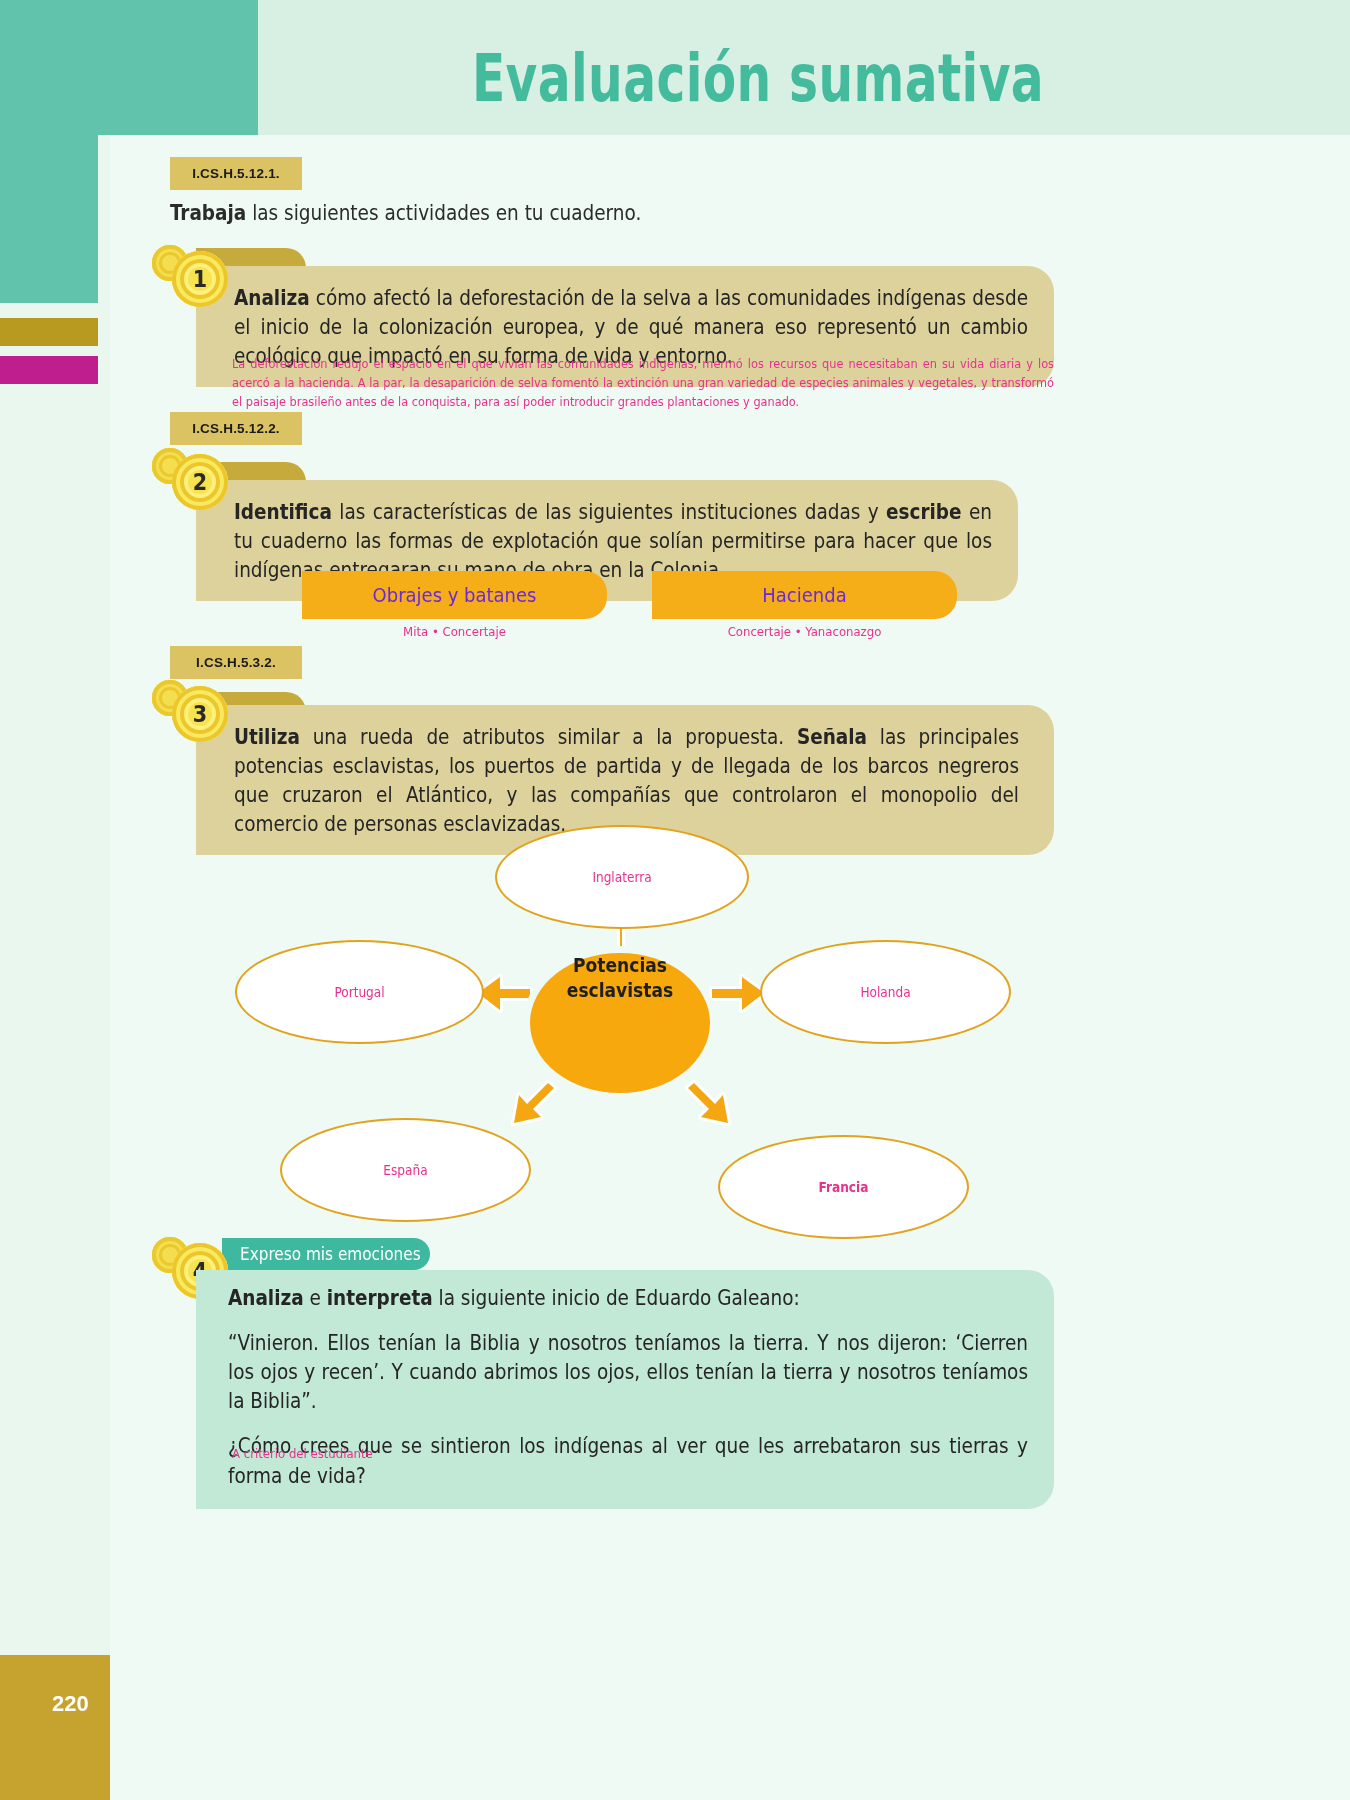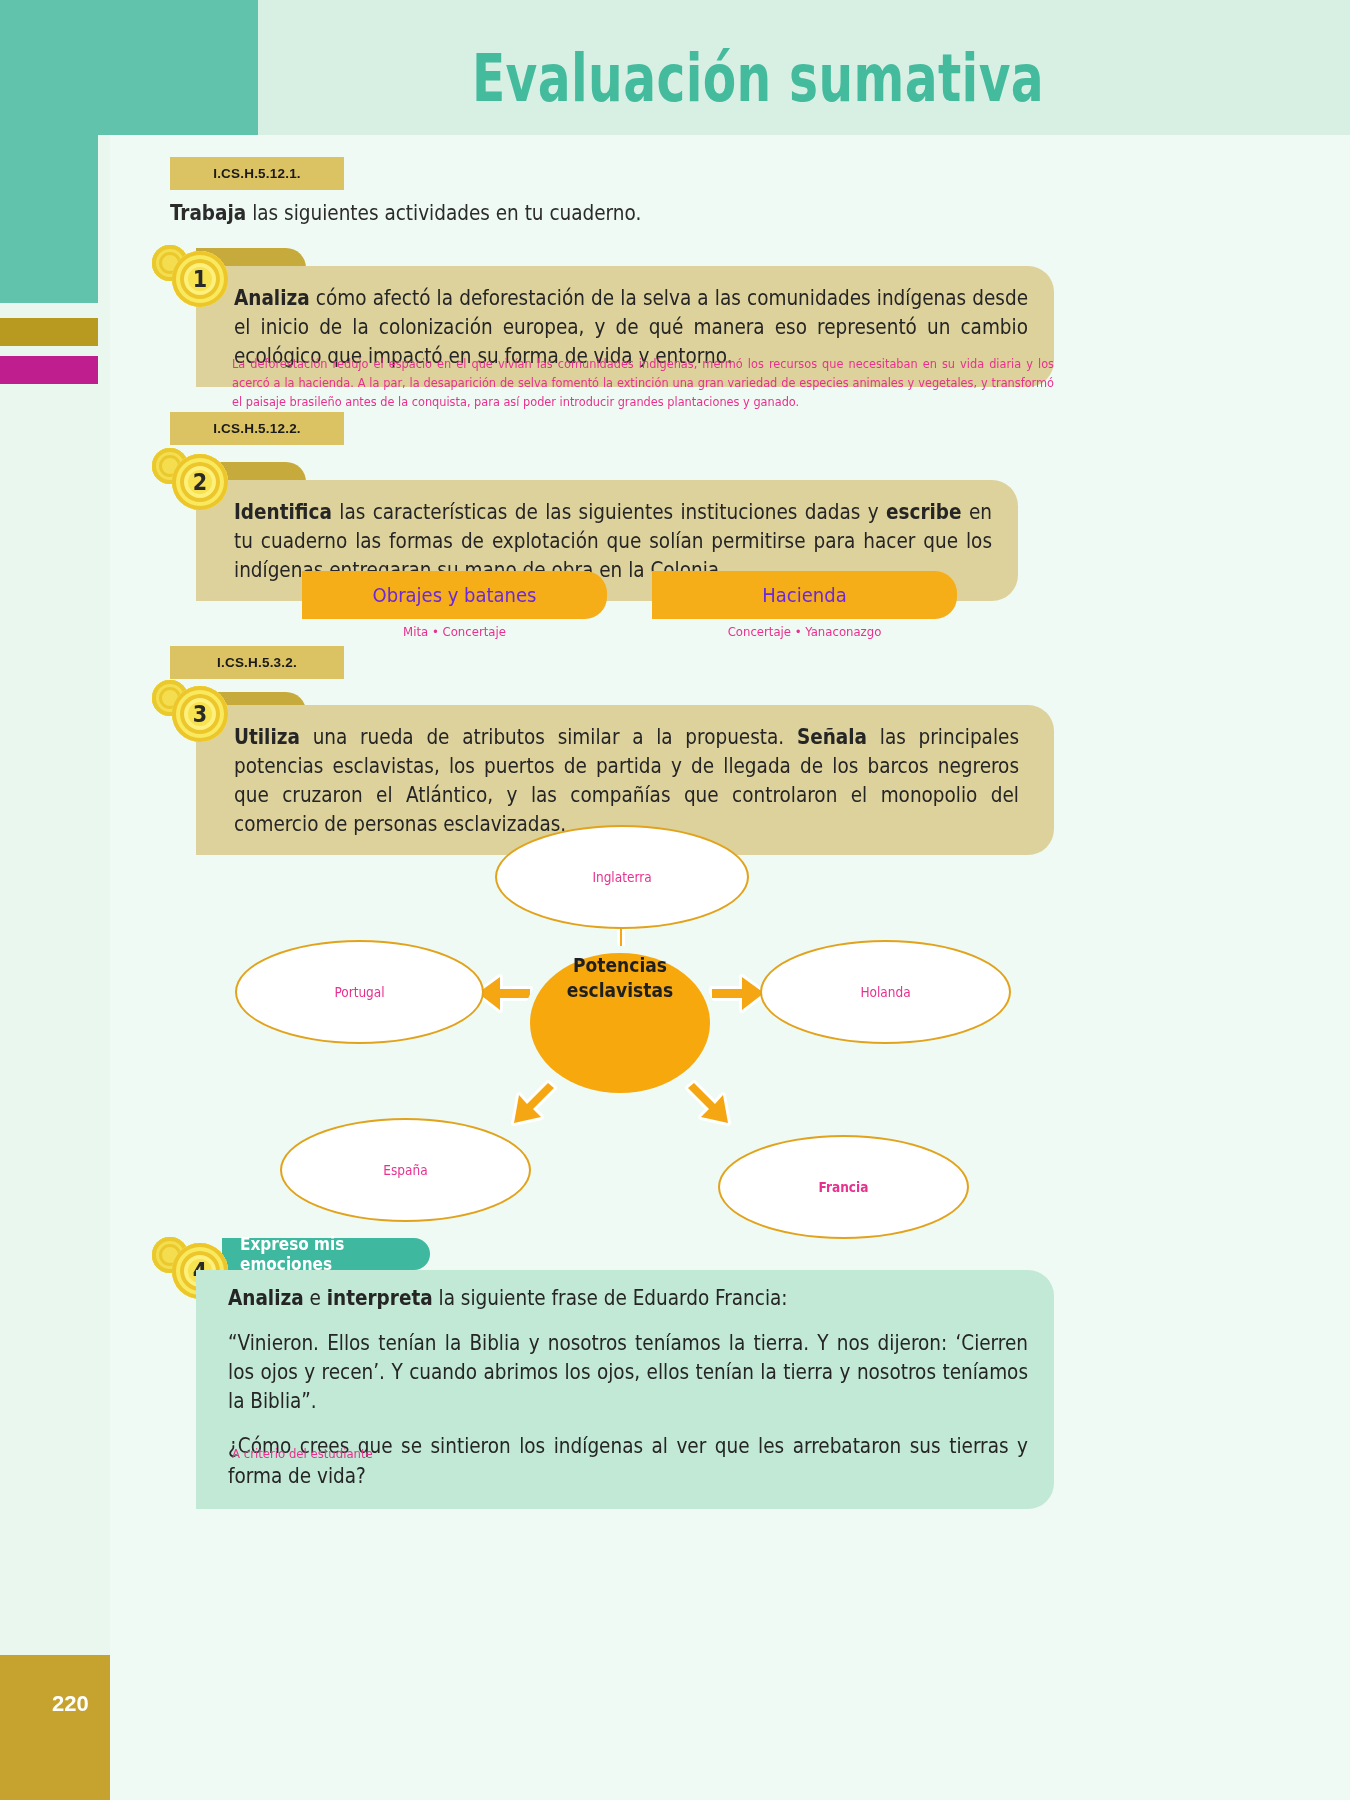--- a/index.html
+++ b/index.html
@@ -35,21 +35,21 @@
 
   .footer-gold{position:absolute;left:0;top:1655px;width:110px;height:145px;background:#c6a32e;}
   .footer-pagenum{position:absolute;left:0;top:1655px;width:110px;height:145px;
     color:#fff;font-size:22px;font-weight:600;padding:36px 0 0 52px;box-sizing:border-box;}
   .footer-bottom-mint{position:absolute;left:110px;top:1655px;width:1240px;height:145px;background:#eefaf3;}
 
   
   .indicator{
     position:absolute;background:#dbc262;color:#1a1a1a;
     font-size:13.5px;font-weight:700;letter-spacing:.2px;
-    padding:9px 0 9px 0;text-align:center;width:174px;
+    padding:9px 0 9px 0;text-align:center;width:132px;
   }
 
   
   .lead{
     position:absolute;font-size:20.5px;color:#2b2b2b;
     font-family:"DejaVu Sans Condensed","Liberation Sans",sans-serif;
   }
   .lead b{font-weight:700;}
 
   
@@ -107,21 +107,21 @@
     position:absolute;background:#f7a80d;border-radius:50%;
     display:flex;align-items:center;justify-content:flex-start;flex-direction:column;
     color:#1f1f1f;font-size:19px;font-weight:700;line-height:1.3;text-align:center;
     font-family:"DejaVu Sans Condensed","Liberation Sans",sans-serif;
     box-shadow:0 0 0 7px #eefaf3;
   }
 
   
   .teal-banner{
     position:absolute;background:#3fb8a0;border-radius:0 18px 18px 0;height:32px;
-    display:flex;align-items:center;color:#fff;font-size:17px;font-weight:700;
+    display:flex;align-items:center;color:#fff;font-size:17px;font-weight:400;
     padding-left:18px;box-sizing:border-box;
     font-family:"DejaVu Sans Condensed","Liberation Sans",sans-serif;
   }
   .mint-box{
     position:absolute;background:#c2e8d6;border-radius:0 26px 26px 0;
     box-sizing:border-box;padding:14px 26px 18px 32px;
   }
   .mint-box p{
     margin:0 0 16px 0;font-size:20.5px;line-height:1.42;color:#252525;
     font-family:"DejaVu Sans Condensed","Liberation Sans",sans-serif;text-align:justify;
@@ -244,21 +244,21 @@
   <div class="teal-banner" style="left:222px;top:1238px;width:208px;">Expreso mis emociones</div>
 
   <div class="badge-wrap" style="left:152px;top:1237px;">
     <div class="badge-small"></div>
     <div class="badge-big">
       <span class="badge-num">4</span>
     </div>
   </div>
 
   <div class="mint-box" style="left:196px;top:1270px;width:858px;">
-    <p><b>Analiza</b><span> e </span><b>interpreta</b><span> la siguiente frase de Eduardo Francia:</span></p>
+    <p><b>Analiza</b><span> e </span><b>interpreta</b><span> la siguiente inicio de Eduardo Galeano:</span></p>
     <p>“Vinieron. Ellos tenían la Biblia y nosotros teníamos la tierra. Y nos dijeron: ‘Cierren los ojos y recen’. Y cuando abrimos los ojos, ellos tenían la tierra y nosotros teníamos la Biblia”.</p>
     <p>¿Cómo crees que se sintieron los indígenas al ver que les arrebataron sus tierras y forma de vida?</p>
   </div>
 
   <div class="ans" style="left:232px;top:1444px;width:500px;font-size:13px;">A criterio del estudiante</div>
 
   <div class="footer-bottom-mint"></div>
   <div class="footer-gold"></div>
   <div class="footer-pagenum">220</div>
 

